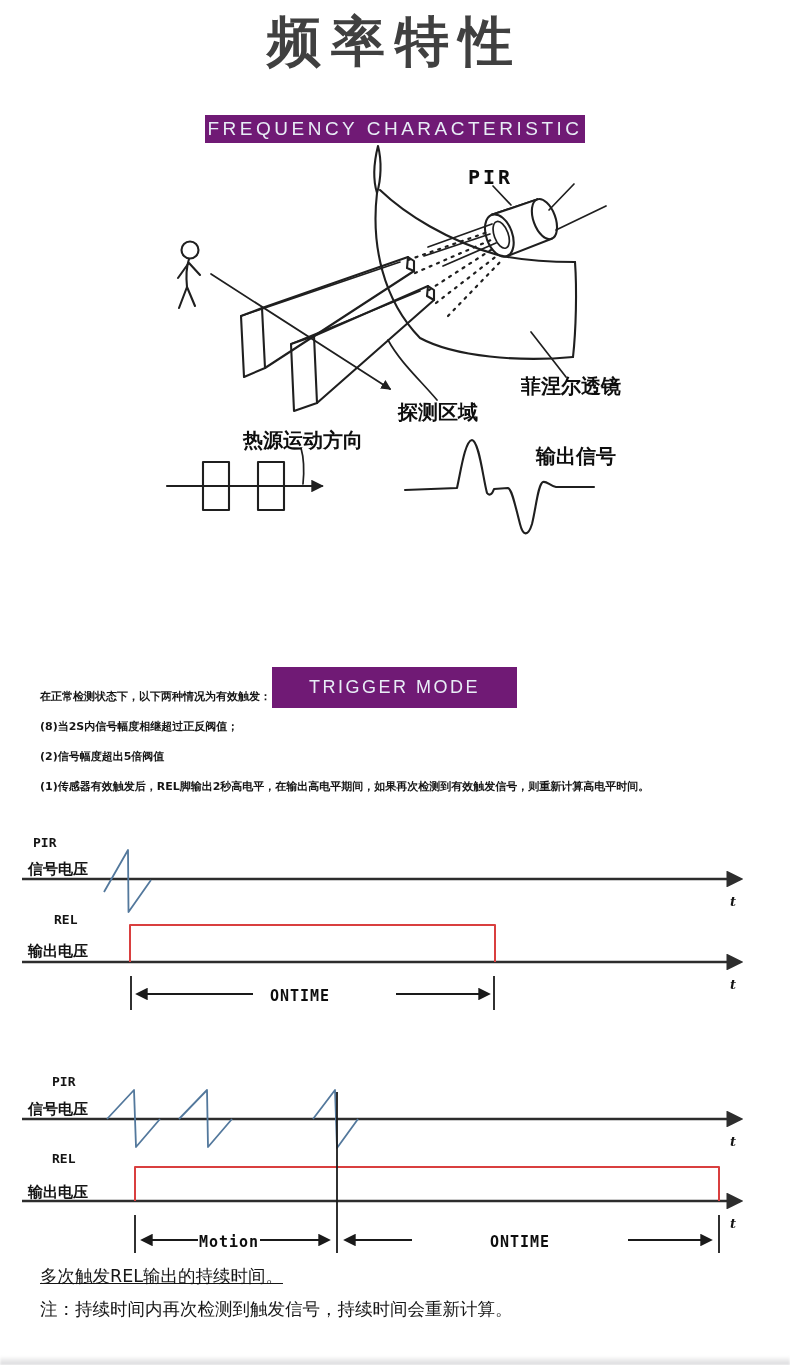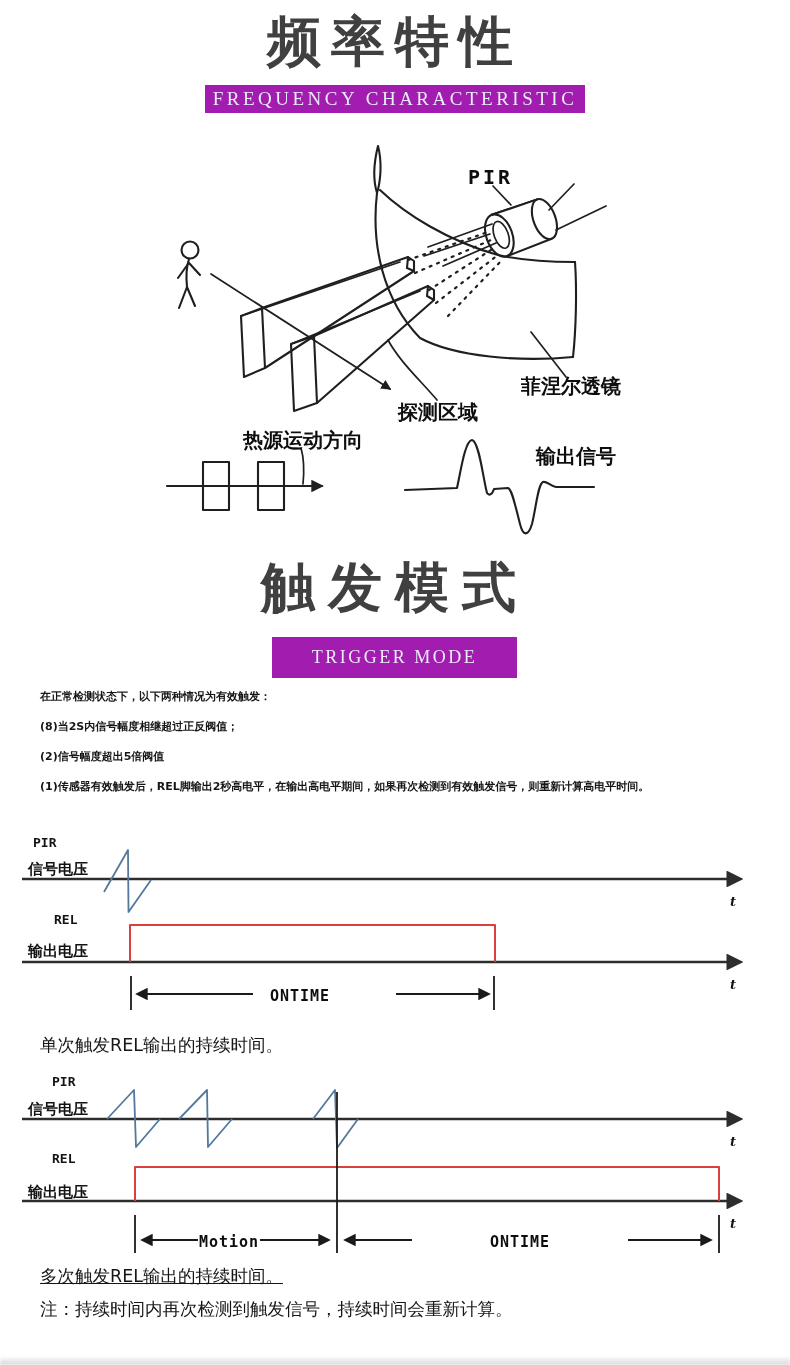--- a/index.html
+++ b/index.html
@@ -4,22 +4,22 @@
 <style>
   html,body{margin:0;padding:0;background:#ffffff;}
   .page{position:relative;width:790px;height:1365px;background:#fff;overflow:hidden;
         font-family:"DejaVu Sans",sans-serif;color:#1c1c1c;}
   .big-title{position:absolute;left:0;width:790px;text-align:center;margin:0;
              font-size:54px;font-weight:900;color:#404040;letter-spacing:10px;
              font-family:"DejaVu Sans",sans-serif;}
   #freq-title{top:6px;}
   #trig-title{top:552px;letter-spacing:13px;}
   .banner{position:absolute;display:flex;align-items:center;justify-content:center;
-          background:#a21caf;color:#e8edf6;font-family:Liberation Serif, serif;
-          font-weight:400;}
+          background:#701a75;color:#e8edf6;font-family:Liberation Sans, sans-serif;
+          font-weight:400;margin-top:30px;}
   #freq-banner{left:205px;top:85px;width:380px;height:28px;font-size:19px;letter-spacing:3.5px;}
   #trig-banner{left:272px;top:637px;width:245px;height:41px;font-size:18px;letter-spacing:2.5px;}
   .para{position:absolute;left:40px;top:682px;width:714px;font-size:11px;line-height:30px;
         font-weight:700;color:#161616;}
   .para p{margin:0;}
   .caption{position:absolute;left:40px;font-size:17.5px;font-weight:500;color:#161616;}
   #caption1{top:1033px;}
   #caption2{top:1264px;text-decoration:underline;}
   .notes{position:absolute;left:40px;top:1294px;width:714px;font-size:17.5px;line-height:30px;
          font-weight:500;color:#161616;}
@@ -136,21 +136,20 @@
 
     <path class="sketch" d="M405,490 L457,488 C461,470 465,441 472,440 C479,441 483,478 487,493 C489,496 492,495 494,489 L508,488 C512,489 515,505 520,524 C523,536 528,537 532,524 C536,508 538,484 543,482 C547,481 550,486 556,487 L594,487"></path>
 
     <text class="pir-label" x="468" y="184">PIR</text>
     <text class="cjk-label" x="521" y="393">菲涅尔透镜</text>
     <text class="cjk-label" x="398" y="419">探测区域</text>
     <text class="cjk-label" x="243" y="447">热源运动方向</text>
     <text class="cjk-label" x="536" y="463">输出信号</text>
   </svg>
 
-  <h1 class="big-title" id="trig-title">触发模式</h1>
   <div class="banner" id="trig-banner">TRIGGER MODE</div>
 
   <div class="para">
     <p>在正常检测状态下，以下两种情况为有效触发：</p>
     <p>(8)当2S内信号幅度相继超过正反阀值；</p>
     <p>(2)信号幅度超出5倍阀值</p>
     <p>(1)传感器有效触发后，REL脚输出2秒高电平，在输出高电平期间，如果再次检测到有效触发信号，则重新计算高电平时间。</p>
   </div>
 
   <svg id="timing1-svg" width="790" height="190" viewBox="0 826 790 190">
@@ -174,21 +173,20 @@
     <text class="t-label" x="730" y="989">t</text>
     <polyline class="pulse-red" points="130,962 130,925 495,925 495,962"></polyline>
 
     <line class="tickline" x1="131" y1="976" x2="131" y2="1010"></line>
     <line class="tickline" x1="494" y1="976" x2="494" y2="1010"></line>
     <line class="dimline" x1="253" y1="994" x2="137" y2="994" marker-end="url(#dm1)"></line>
     <line class="dimline" x1="396" y1="994" x2="489" y2="994" marker-end="url(#dm1)"></line>
     <text class="dim-label" x="300" y="1001" text-anchor="middle">ONTIME</text>
   </svg>
 
-  <div class="caption" id="caption1">单次触发REL输出的持续时间。</div>
 
   <svg id="timing2-svg" width="790" height="195" viewBox="0 1066 790 195">
     <defs>
       <marker id="ax2" viewBox="0 0 10 10" refX="8" refY="5" markerWidth="6.5" markerHeight="6.5" orient="auto-start-reverse">
         <path d="M0,0 L10,5 L0,10 Z" fill="#2d2d2d"></path>
       </marker>
       <marker id="dm2" viewBox="0 0 10 10" refX="8.5" refY="5" markerWidth="7" markerHeight="7" orient="auto-start-reverse">
         <path d="M0,0 L10,5 L0,10 Z" fill="#1a1a1a"></path>
       </marker>
     </defs>

